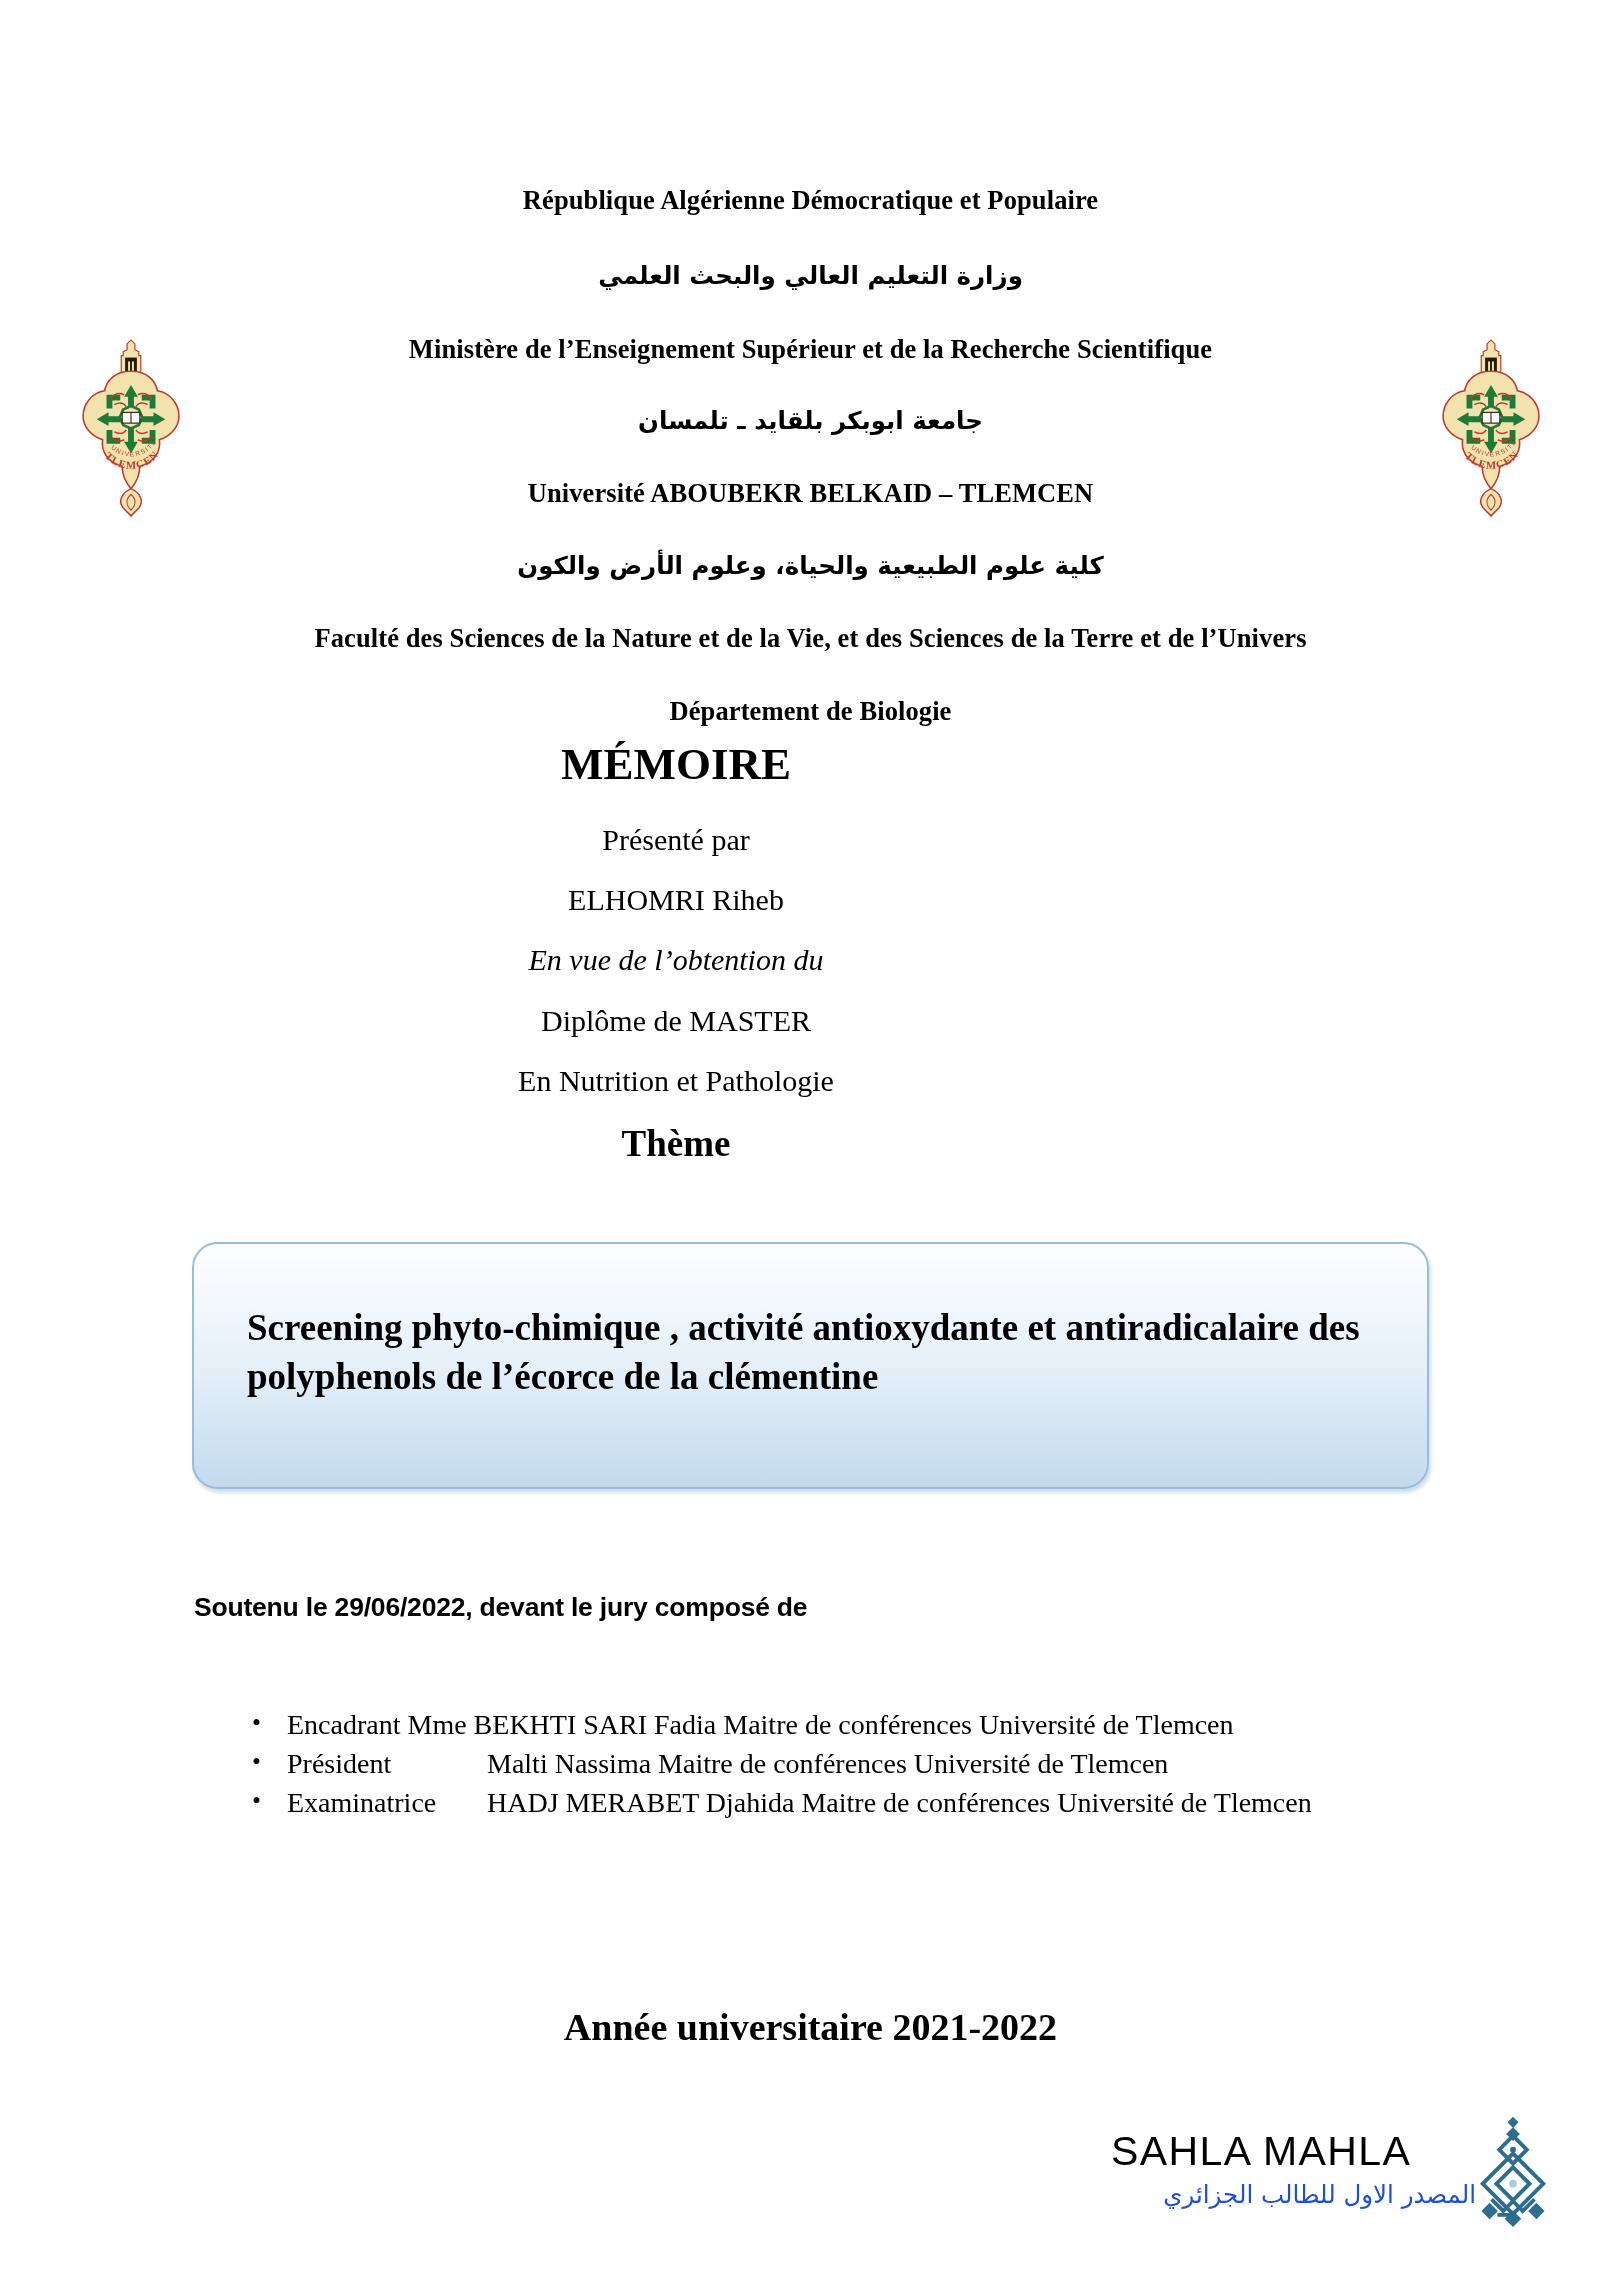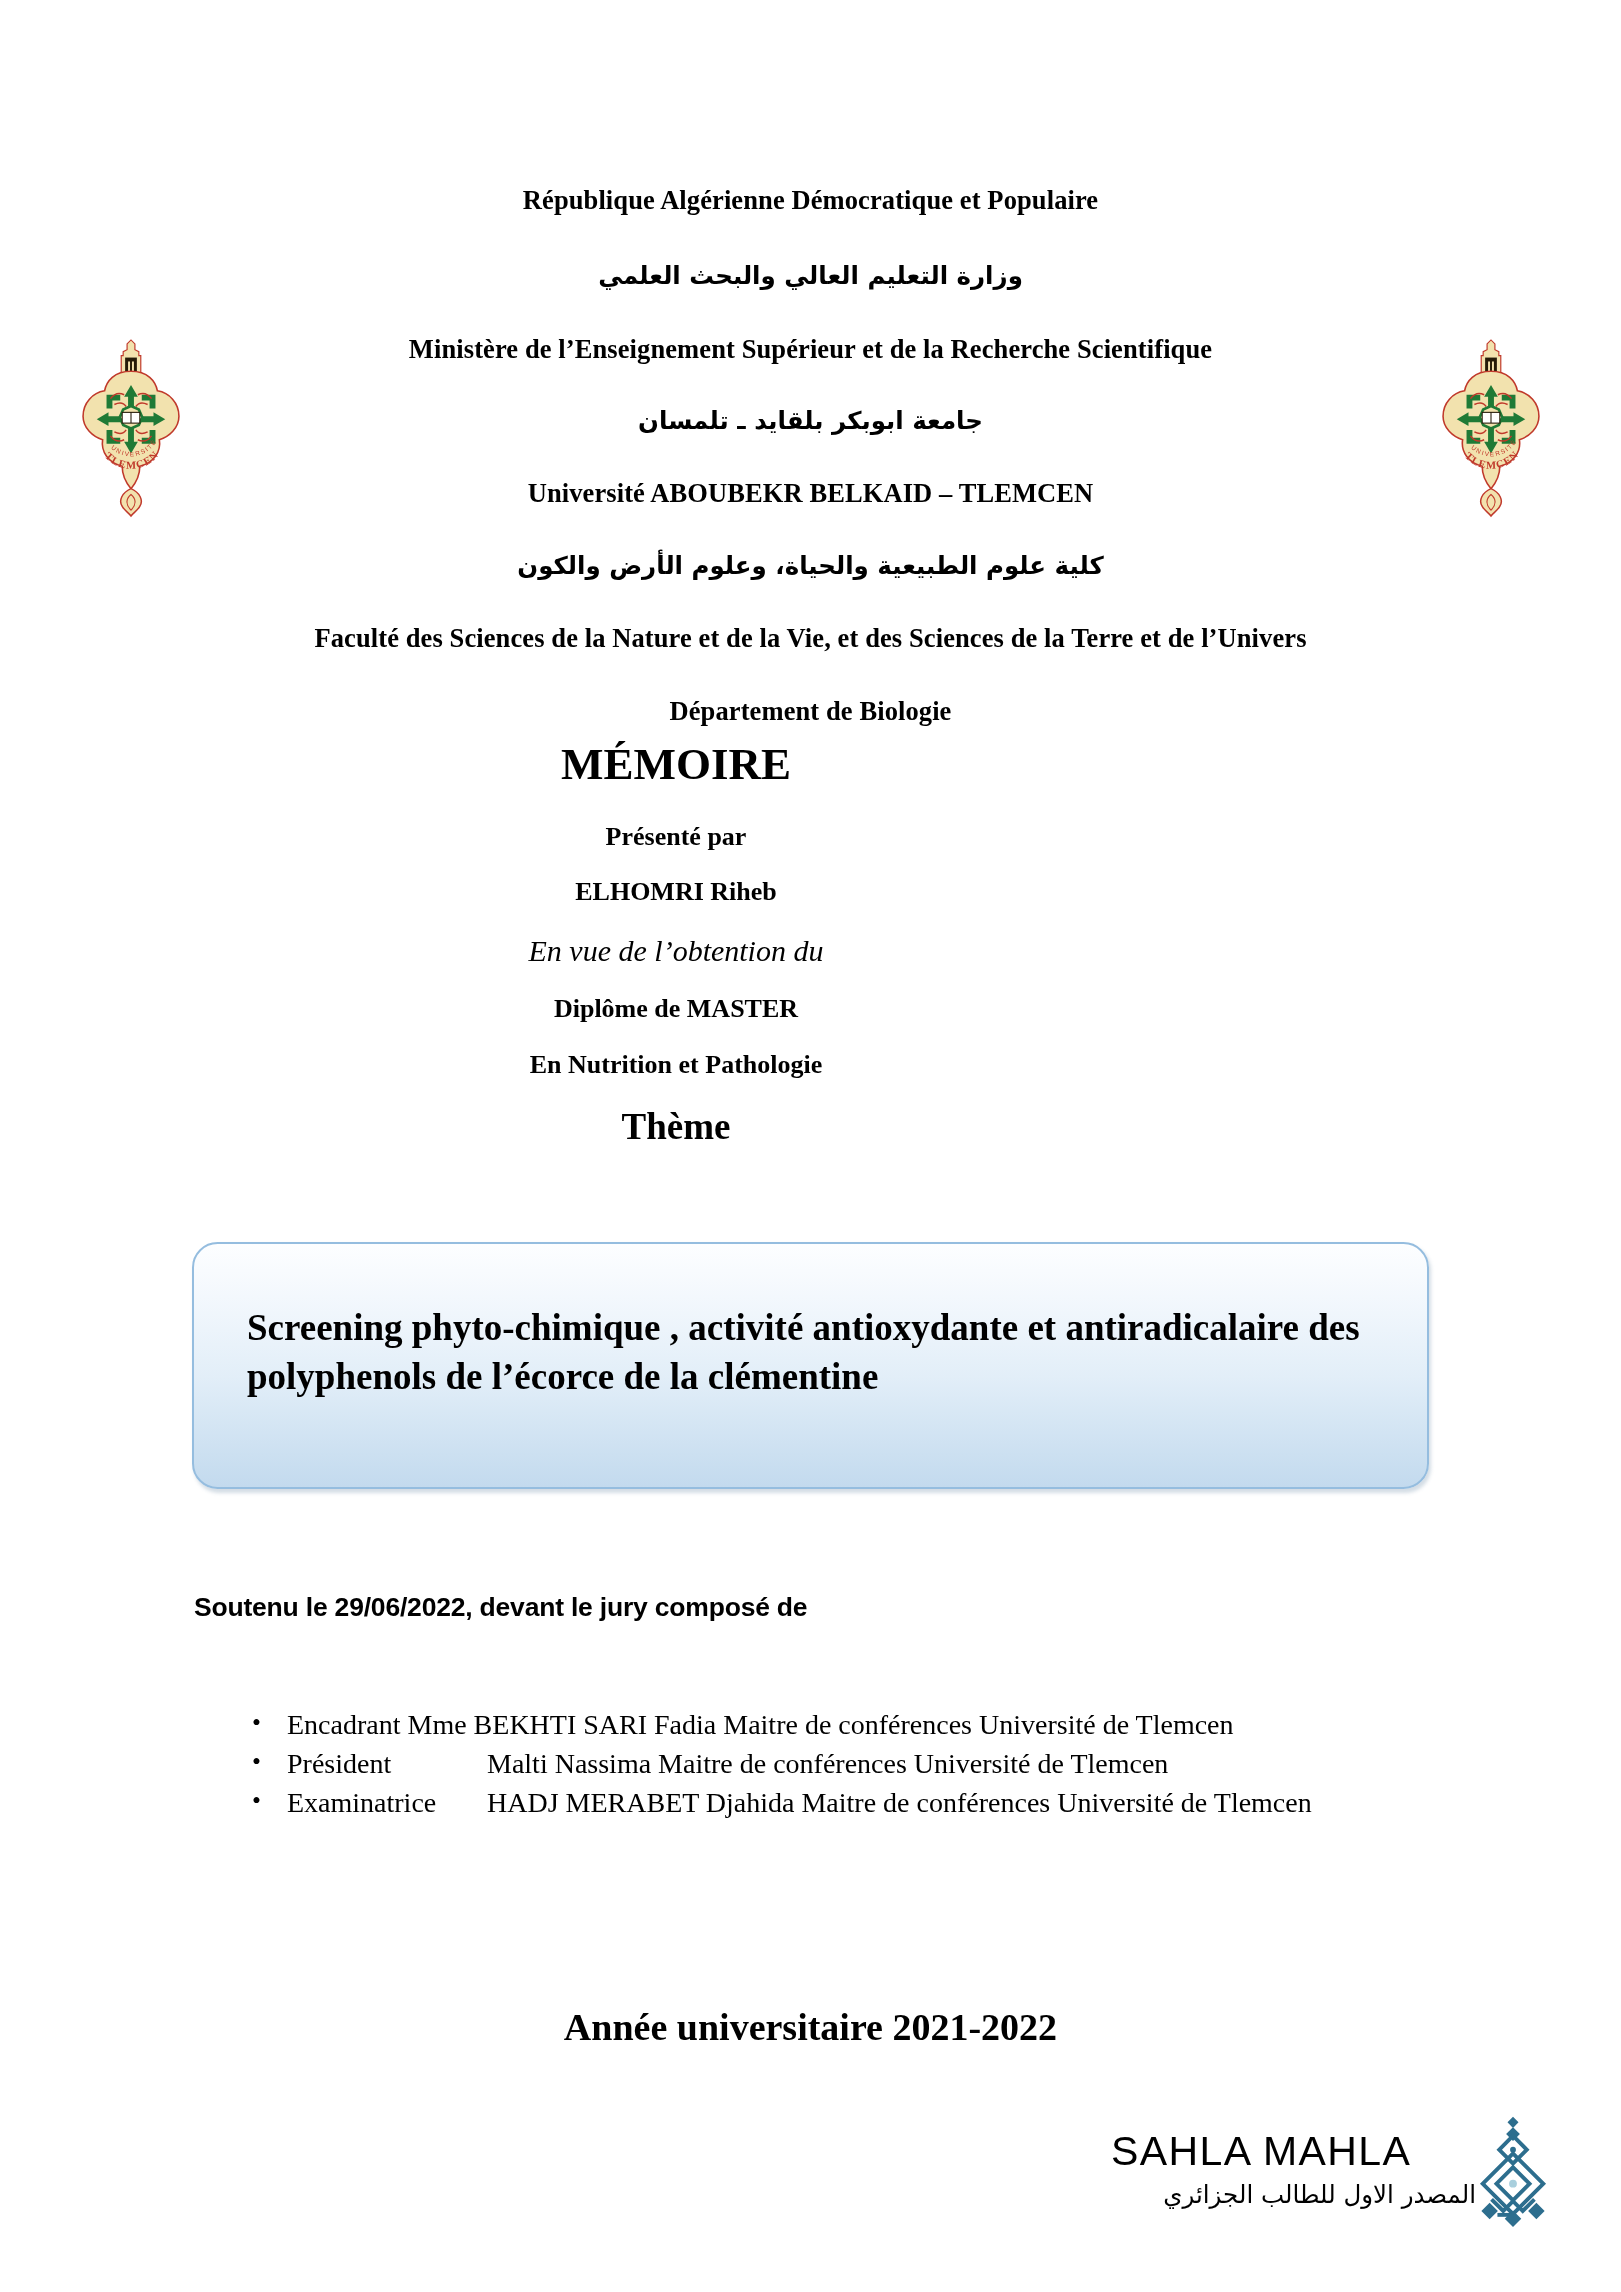--- a/index.html
+++ b/index.html
@@ -75,22 +75,22 @@
   }
   .memoire {
     font-family: "Liberation Serif", "DejaVu Serif", serif;
     font-weight: bold;
     font-size: 45px;
     line-height: 1.1;
     margin: 0;
   }
   .sub-line {
     font-family: "Liberation Serif", "DejaVu Serif", serif;
-    font-weight: bold;
-    font-size: 26px;
+    font-weight: normal;
+    font-size: 30px;
     line-height: 1.1;
     margin: 0;
   }
   .sub-line.italic {
     font-style: italic;
     font-weight: normal;
     font-size: 30px;
   }
   .sp-28 { height: 27.4px; }
   .sp-34 { height: 33px; }
@@ -195,21 +195,21 @@
     white-space: nowrap;
   }
   .brand-sub {
     position: absolute;
     left: 0;
     top: 55px;
     width: 365px;
     direction: rtl;
     font-family: "DejaVu Sans", "Liberation Sans", sans-serif;
     font-size: 24.5px;
-    color: #000000;
+    color: #1d4ed8;
     line-height: 1.2;
     white-space: nowrap;
   }
   .brand-mark {
     position: absolute;
     left: 365px;
     top: -9.8px;
     width: 74px;
     height: 116px;
   }

